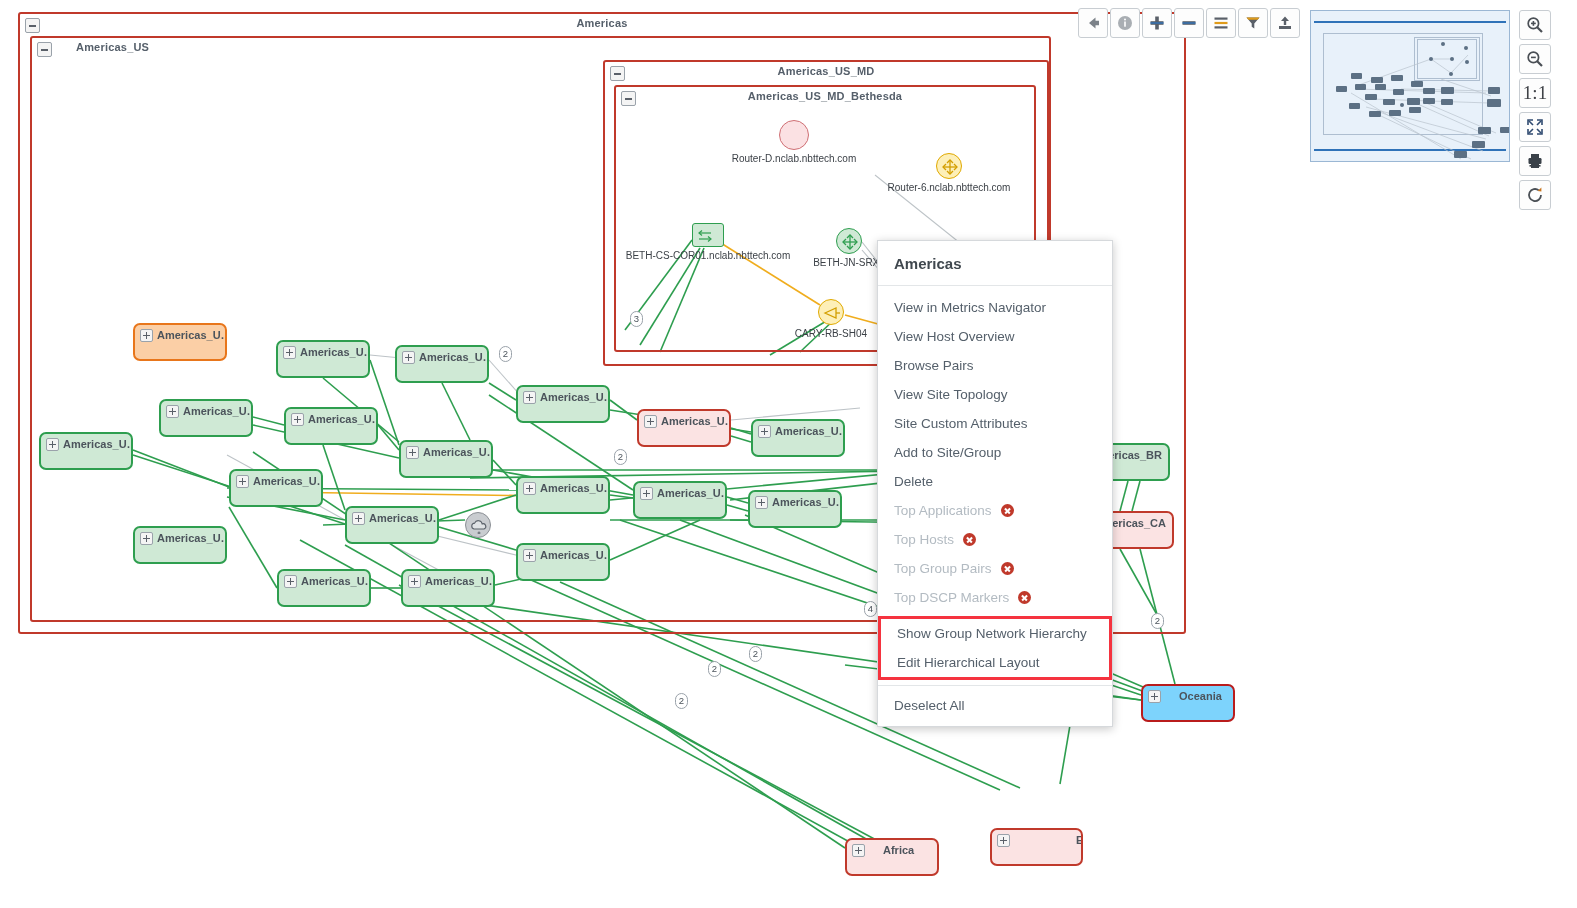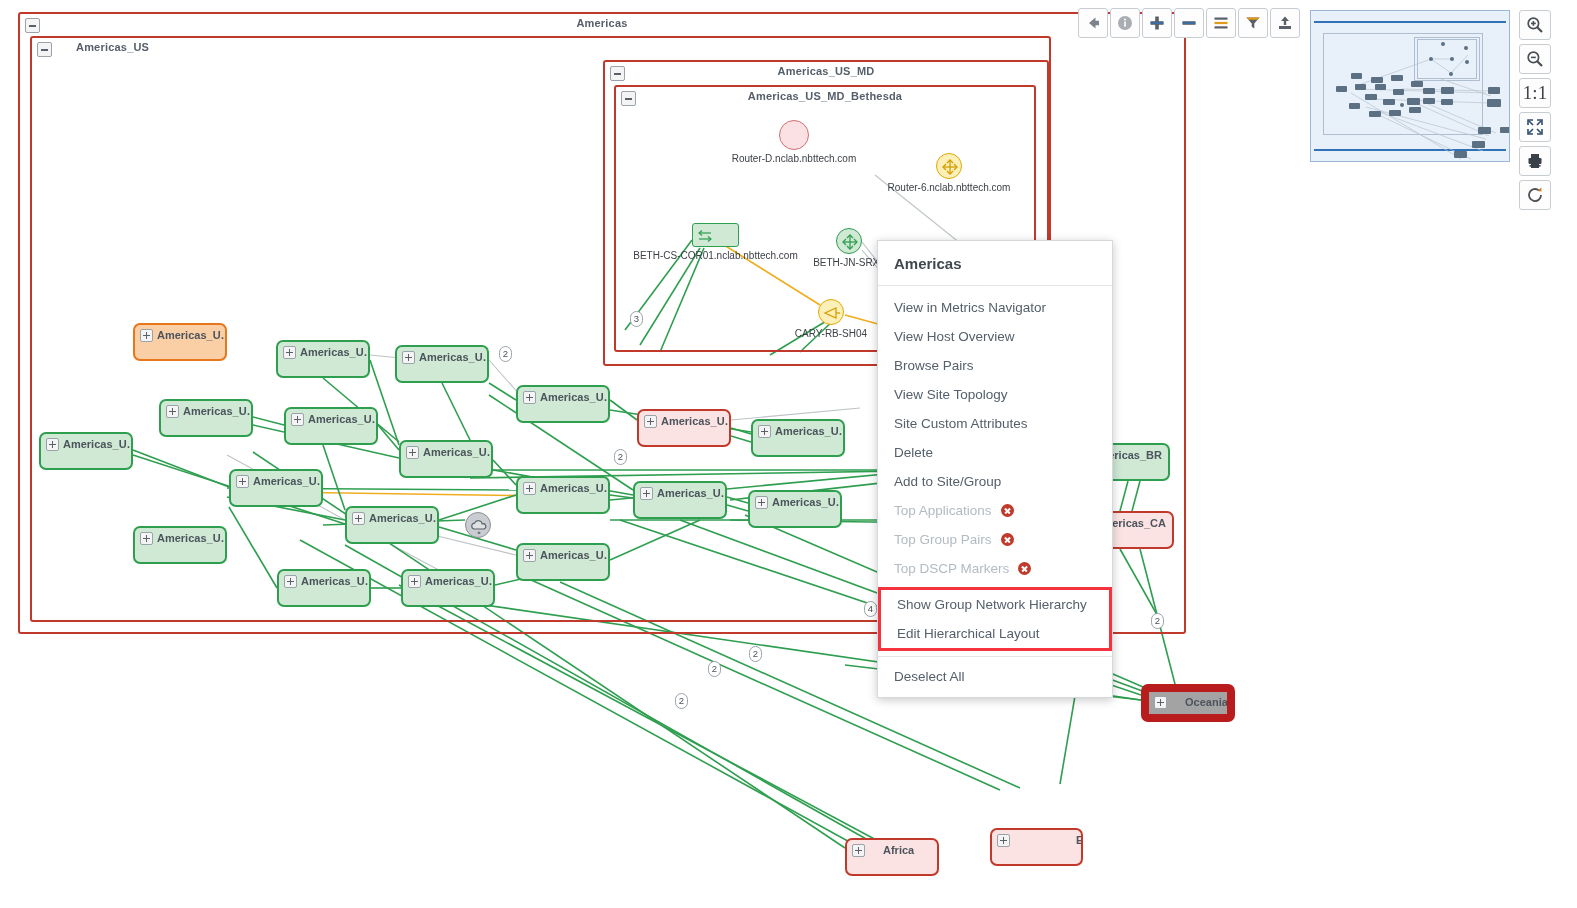--- a/index.html
+++ b/index.html
@@ -62,21 +62,21 @@
     content:""; position:absolute; left:2px; top:5px;
     width:7px; height:1.4px; background:#5a6069;
   }
   .gnode .expand::after {
     content:""; position:absolute; left:4.8px; top:2.2px;
     width:1.4px; height:7px; background:#5a6069;
   }
   .gnode.green  { border:2px solid #2e9e4f; background:#cfe9d5; }
   .gnode.red    { border:2px solid #c0392b; background:#fbe3e3; }
   .gnode.orange { border:2px solid #e8761b; background:#fbcfa6; }
-  .gnode.amber  { border:8px solid #b91c1c; background:#a3a3a3;text-align:center; }
+  .gnode.amber  { border:2px solid #b91c1c; background:#7dd3fc;text-align:center; }
   .gnode.center-lbl { justify-content:flex-start; }
   .gnode.center-lbl .lbl { margin-left:14px; }
 
   
   .dev { position:absolute; }
   .dev .dlabel {
     position:absolute; top:100%; left:50%;
     transform:translateX(-50%);
     margin-top:3px;
     font-size:10px; color:#3c4147;
@@ -302,21 +302,21 @@
             <polyline points="10,9 13,6 16,9"></polyline>
               <polyline points="10,17 13,20 16,17"></polyline>
             <polyline points="9,10 6,13 9,16"></polyline>
               <polyline points="17,10 20,13 17,16"></polyline>
           </g>
         </svg>
       </div>
       <div class="dlabel">Router-6.nclab.nbttech.com</div>
     </div>
 
-    <div class="dev" style="left:692px; top:223px; width:47px; height:24px;">
+    <div class="dev" style="left:692px; top:223px; width:32px; height:24px;">
       <div class="dsquare">
         <svg width="24" height="24" viewBox="0 0 24 24" style="display:block;">
           <g stroke="#2e9e4f" stroke-width="1.2" fill="none">
             <line x1="6" y1="9" x2="18" y2="9"></line>
               <polyline points="9,6.5 6,9 9,11.5"></polyline>
             <line x1="6" y1="15" x2="18" y2="15"></line>
               <polyline points="15,12.5 18,15 15,17.5"></polyline>
           </g>
         </svg>
       </div>
@@ -646,27 +646,31 @@
       <div class="cm-item">
           <span>Browse Pairs</span>
         </div>
       <div class="cm-item">
           <span>View Site Topology</span>
         </div>
       <div class="cm-item">
           <span>Site Custom Attributes</span>
         </div>
       <div class="cm-item">
+          <span>Add to Site/Group</span>
+        </div>
+      <div class="cm-item">
           <span>Delete</span>
-        </div>
-      <div class="cm-item">
-          <span>Add to Site/Group</span>
         </div>
       <div class="cm-item disabled">
           <span>Top Applications</span>
+          <span class="cm-x"></span>
+        </div>
+      <div class="cm-item disabled">
+          <span>Top Hosts</span>
           <span class="cm-x"></span>
         </div>
       <div class="cm-item disabled">
           <span>Top Group Pairs</span>
           <span class="cm-x"></span>
         </div>
       <div class="cm-item disabled">
           <span>Top DSCP Markers</span>
           <span class="cm-x"></span>
         </div>

